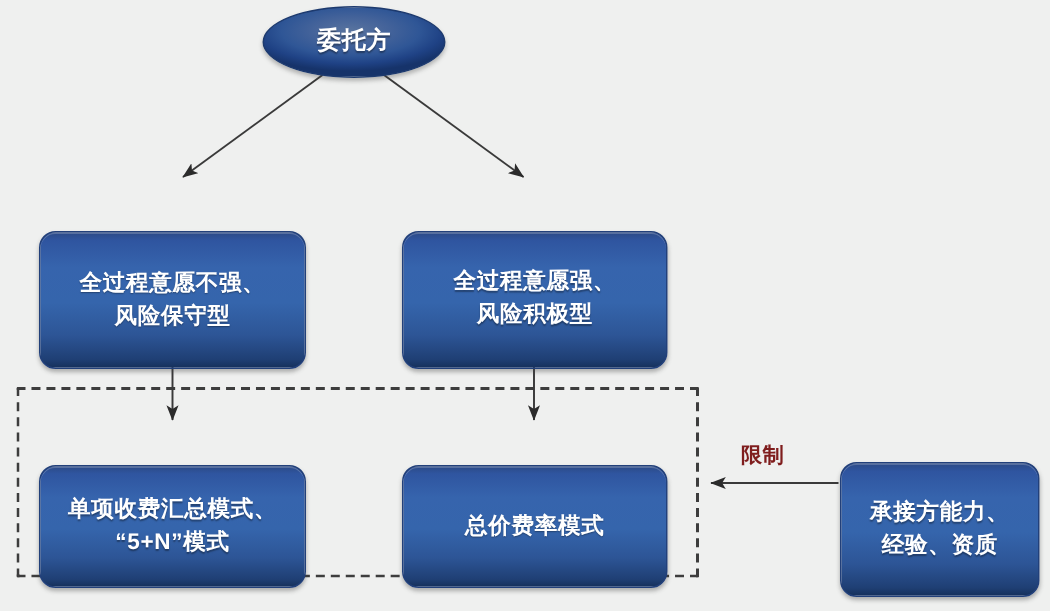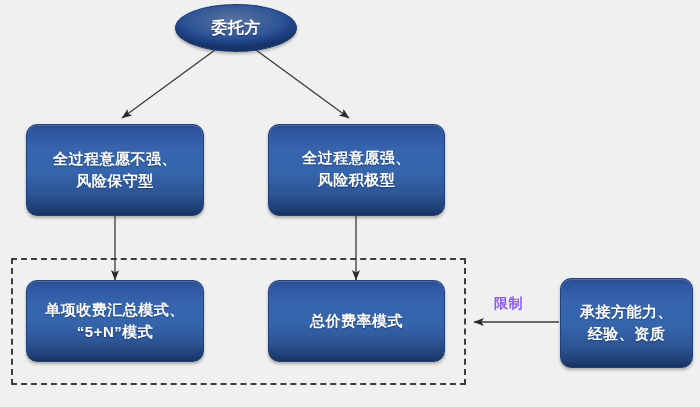--- a/index.html
+++ b/index.html
@@ -45,20 +45,21 @@
         #2c4a86 0%,
         #2f55a0 6%,
         #3664ad 26%,
         #3565ac 52%,
         #2d5596 76%,
         #1f3f74 94%,
         #16315c 100%);
     box-shadow: 0 2px 3px rgba(60,60,60,0.38),
                 inset 0 1px 0 rgba(255,255,255,0.20);
     border: 1px solid #22407a;
+    margin-top: 30px;
   }
   .node-ellipse {
     border-radius: 50%;
     background:
       radial-gradient(ellipse 62% 58% at 48% 34%,
         #59749f 0%,
         #44639a 34%,
         #2f5696 62%,
         #1f4285 82%,
         #16336a 100%);
@@ -77,21 +78,21 @@
   }
   .group-frame {
     position: absolute;
     box-sizing: border-box;
     border: 2px dashed #3d3d3d;
     background: transparent;
     border-radius: 1px;
   }
   .edge-label {
     position: absolute;
-    color: #8b5cf6;
+    color: #7f1d1d;
     font-size: 14px;
     font-weight: bold;
     white-space: nowrap;
     letter-spacing: 0.5px;
   }
 </style>
 </head>
 <body>
 
 <div id="diagram-canvas">

